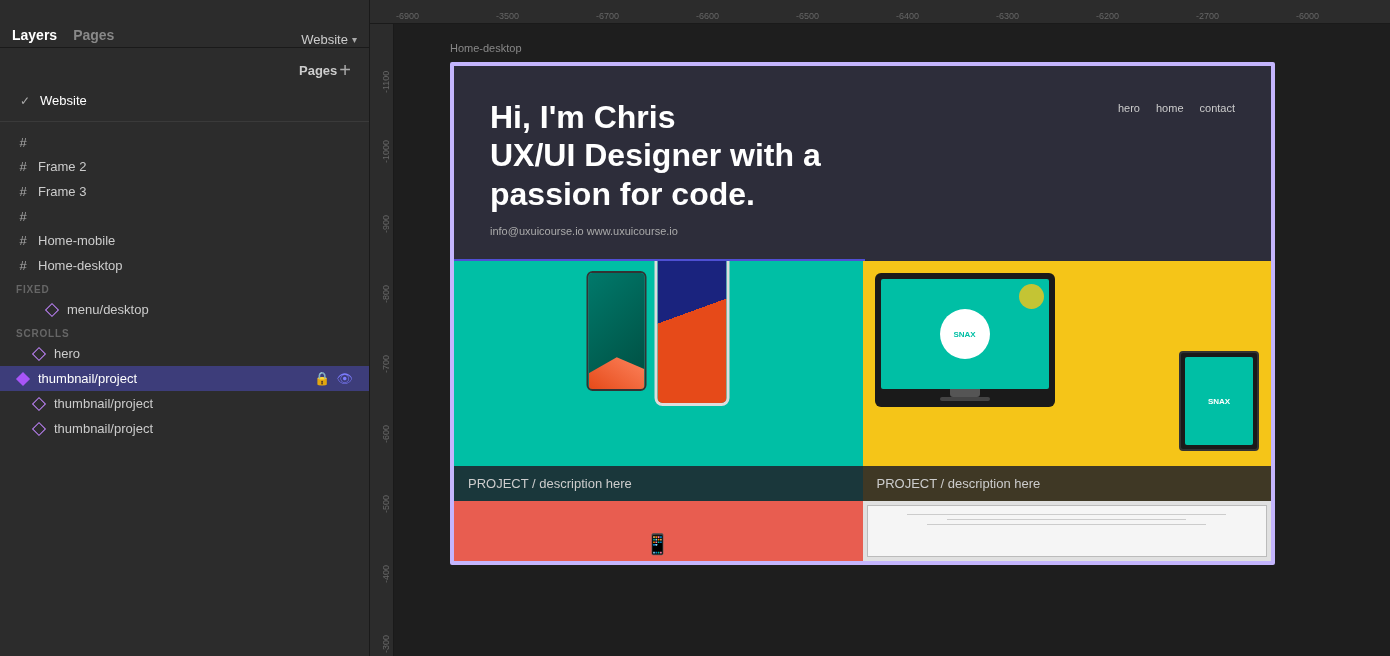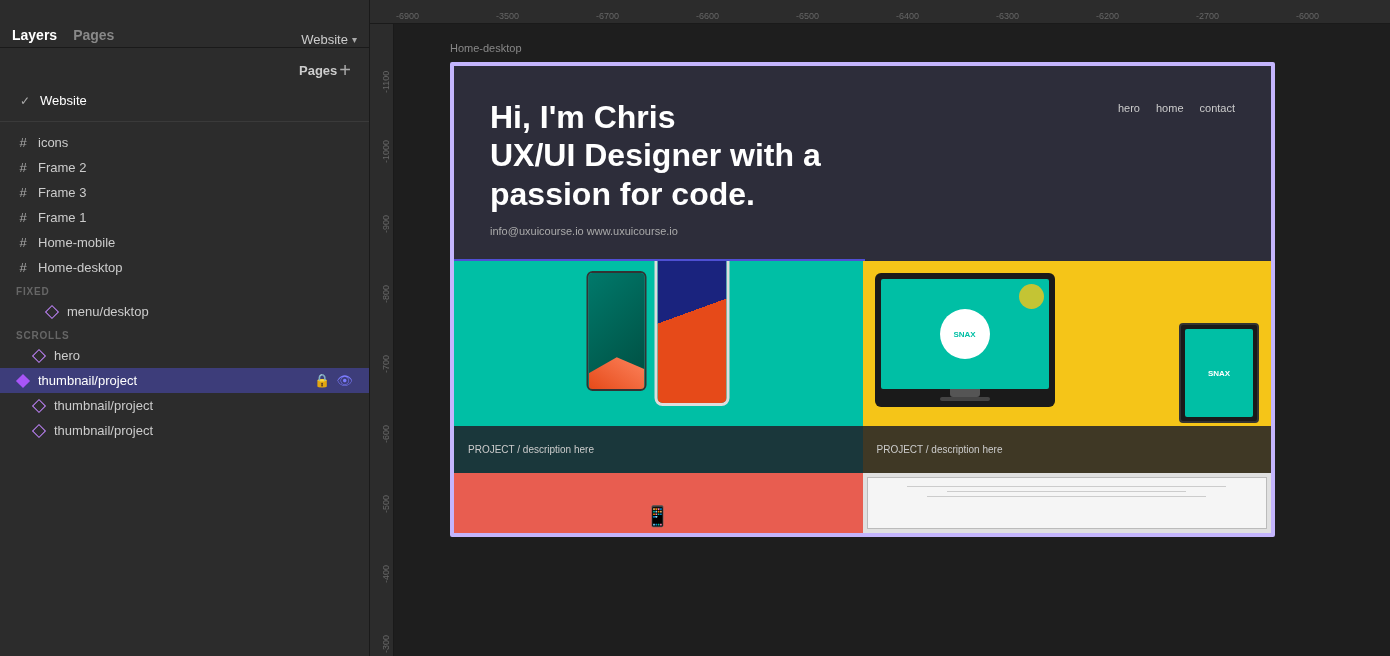--- a/index.html
+++ b/index.html
@@ -317,40 +317,40 @@
 
     
     .mock-projects {
       display: grid;
       grid-template-columns: 1fr 1fr;
       gap: 0;
     }
 
     .mock-project-card {
       position: relative;
-      height: 212px;
+      height: 240px;
       overflow: hidden;
     }
 
     .mock-project-card.teal {
       background: #00bfa5;
     }
 
     .mock-project-card.yellow {
       background: #f5c518;
     }
 
     .project-label {
       position: absolute;
       bottom: 0;
       left: 0;
       right: 0;
       background: rgba(30,30,40,0.85);
-      padding: 18px 14px;
-      font-size: 10px;
+      padding: 10px 14px;
+      font-size: 13px;
       color: #ccc;
     }
 
     
     .phone-mockup-container {
       position: absolute;
       top: 10px;
       left: 50%;
       transform: translateX(-50%);
       display: flex;
@@ -474,33 +474,31 @@
     <div class="page-item active">
       <span class="checkmark visible">✓</span>
       <span>Website</span>
     </div>
   </div>
 
   <div class="layers-section">
 
     <div class="layer-item">
       <span class="frame-icon">#</span>
-      <span class="layer-name">icons</span>
     </div>
     <div class="layer-item">
       <span class="frame-icon">#</span>
       <span class="layer-name">Frame 2</span>
     </div>
     <div class="layer-item">
       <span class="frame-icon">#</span>
       <span class="layer-name">Frame 3</span>
     </div>
     <div class="layer-item">
       <span class="frame-icon">#</span>
-      <span class="layer-name">Frame 1</span>
     </div>
     <div class="layer-item">
       <span class="frame-icon">#</span>
       <span class="layer-name">Home-mobile</span>
     </div>
     <div class="layer-item">
       <span class="frame-icon">#</span>
       <span class="layer-name">Home-desktop</span>
     </div>
 

